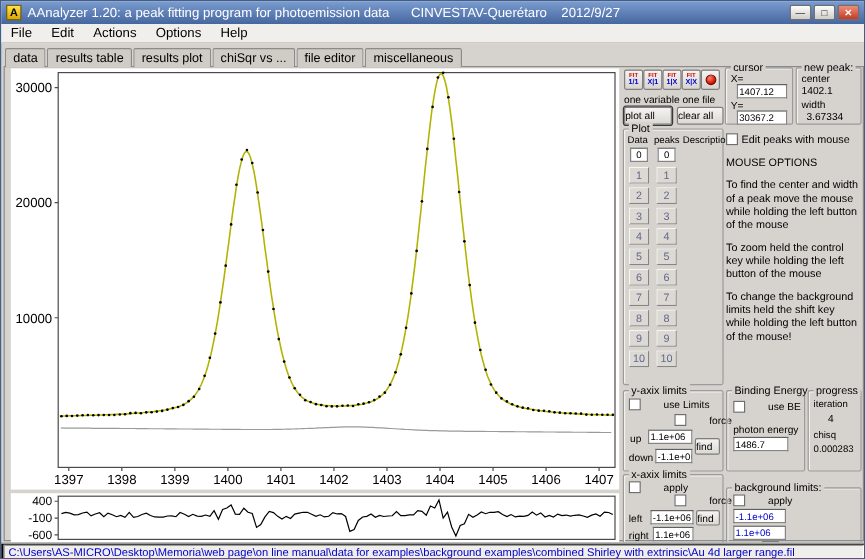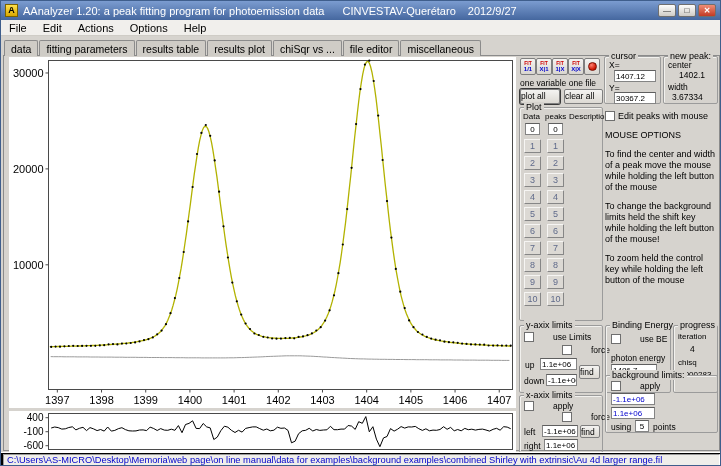--- a/index.html
+++ b/index.html
@@ -97,21 +97,20 @@
     <span class="menu-item">Edit</span>
     <span class="menu-item">Actions</span>
     <span class="menu-item">Options</span>
     <span class="menu-item">Help</span>
   </div>
 
   <div class="tabpage"></div>
 
   <div class="tabstrip">
     <div class="tab">data</div>
-    <div class="tab">fitting parameters</div>
     <div class="tab">results table</div>
     <div class="tab">results plot</div>
     <div class="tab">chiSqr vs ...</div>
     <div class="tab">file editor</div>
     <div class="tab">miscellaneous</div>
   </div>
 
   <div class="plot-panel main">
     <svg id="main-plot-svg" width="507" height="351">
         <rect x="39.5" y="3.5" width="464" height="329" fill="#ffffff" stroke="#4a4a4a" stroke-width="1"></rect>
@@ -295,21 +294,21 @@
     <span class="gtitle">cursor</span>
     <span class="lbl" style="left:4px;top:3px">X=</span>
     <span class="field" style="left:9px;top:13px;width:42px">1407.12</span>
     <span class="lbl" style="left:4px;top:26px">Y=</span>
     <span class="field" style="left:9px;top:35px;width:42px">30367.2</span>
   </div>
 
   <div class="group" style="left:662px;top:55px;width:55px;height:48px">
     <span class="gtitle">new peak:</span>
     <span class="lbl" style="left:4px;top:3px">center</span>
-    <span class="lbl" style="left:15px;top:13px">1402.1</span>
+    <span class="lbl" style="left:4px;top:13px">1402.1</span>
     <span class="lbl" style="left:4px;top:25px">width</span>
     <span class="lbl" style="left:8px;top:35px">3.67334</span>
   </div>
 
   <div class="group" style="left:518px;top:106px;width:84px;height:214px">
     <span class="gtitle">Plot</span>
     <span class="lbl" style="left:3px;top:4px;font-size:8px">Data</span>
     <span class="lbl" style="left:25px;top:4px;font-size:8px">peaks</span>
     <span class="lbl" style="left:49px;top:4px;font-size:8px">Description</span>
     <span class="field" style="left:5px;top:15px;width:15px;text-align:center">0</span>
@@ -338,22 +337,22 @@
       </div>
   </div>
 
   <div class="right-col">
     <span class="cb-row2">
       <span class="cb"></span>
       <span>Edit peaks with mouse</span>
     </span>
     <div class="mouse-title">MOUSE OPTIONS</div>
     <p class="tip">To find the center and width of a peak move the mouse while holding the left button of the mouse</p>
+    <p class="tip">To zoom held the control key while holding the left button of the mouse</p>
     <p class="tip">To change the background limits held the shift key while holding the left button of the mouse!</p>
-    <p class="tip">To zoom held the control key while holding the left button of the mouse</p>
   </div>
 
   <div class="group" style="left:518px;top:324px;width:84px;height:68px">
     <span class="gtitle">y-axix limits</span>
     <span class="cb-row" style="left:4px;top:6px">
       <span class="cb"></span>
       <span>use Limits</span>
     </span>
     <span class="cb-row" style="left:42px;top:19px">
       <span class="cb"></span>
@@ -394,21 +393,21 @@
       <span class="cb"></span>
       <span>force</span>
     </span>
     <span class="lbl" style="left:4px;top:31px">left</span>
     <span class="field" style="left:22px;top:29px;width:36px">-1.1e+06</span>
     <div class="btn" style="left:60px;top:29px;width:20px;height:13px">find</div>
     <span class="lbl" style="left:4px;top:45px">right</span>
     <span class="field" style="left:24px;top:43px;width:34px">1.1e+06</span>
   </div>
 
-  <div class="group" style="left:604px;top:374px;width:113px;height:58px">
+  <div class="group" style="left:604px;top:405px;width:113px;height:58px">
     <span class="gtitle">background limits:</span>
     <span class="cb-row" style="left:5px;top:5px">
       <span class="cb"></span>
       <span>apply</span>
     </span>
     <span class="field blue" style="left:5px;top:17px;width:44px">-1.1e+06</span>
     <span class="field blue" style="left:5px;top:31px;width:44px">1.1e+06</span>
     <span class="lbl" style="left:5px;top:46px">using</span>
     <span class="field" style="left:29px;top:44px;width:14px;text-align:center">5</span>
     <span class="lbl" style="left:47px;top:46px">points</span>

